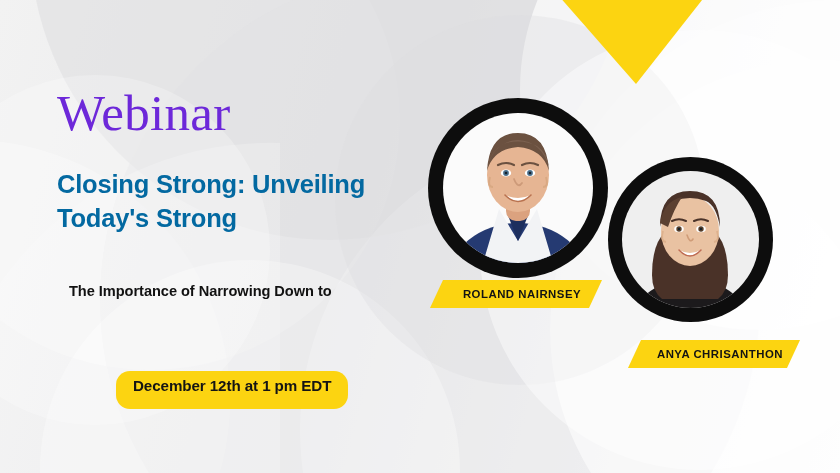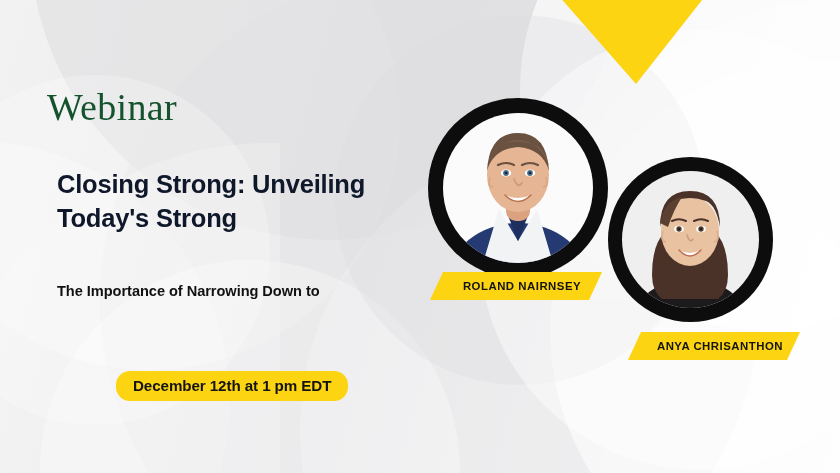--- a/index.html
+++ b/index.html
@@ -19,44 +19,44 @@
     background:
       linear-gradient(105deg,#ececec 0%,#e7e7e8 22%,#e3e3e5 42%,#ebebec 60%,#f4f4f5 78%,#fafafa 100%);
   }
   .bg-svg{position:absolute;inset:0;width:840px;height:473px;}
 
   
   .top-chevron{position:absolute;left:0;top:0;width:840px;height:120px;}
 
   
   .eyebrow{
-    position:absolute;left:47px;top:88px;
+    position:absolute;left:57px;top:88px;
     font-family:"Liberation Serif", serif;
-    font-size:38px;font-weight:400;letter-spacing:.3px;
-    color:#14532d;line-height:1;
+    font-size:51px;font-weight:400;letter-spacing:.3px;
+    color:#6d28d9;line-height:1;
   }
   .title{
     position:absolute;left:57px;top:168px;width:400px;
     font-size:25.5px;font-weight:700;line-height:1.32;
     letter-spacing:-.2px;
-    color:#0f172a;
+    color:#0369a1;
   }
   .subtitle{
-    position:absolute;left:57px;top:281px;width:390px;
+    position:absolute;left:69px;top:281px;width:390px;
     font-size:14.6px;font-weight:700;line-height:1.42;
     letter-spacing:-.05px;
     color:#111111;
   }
 
   
   .date-pill{
     position:absolute;left:116px;top:371px;
     background:#FCD411;
     border-radius:14px;
-    padding:6px 17px 7px 17px;
+    padding:6px 17px 15px 17px;
     font-size:15.2px;font-weight:700;letter-spacing:-.1px;
     color:#141414;
     white-space:nowrap;
   }
 
   
   .portrait{position:absolute;border-radius:50%;background:#0d0d0d;}
   .portrait .inner{
     position:absolute;border-radius:50%;overflow:hidden;
   }
@@ -69,20 +69,21 @@
   #portrait-2 .inner{left:14px;top:14px;width:137px;height:137px;}
 
   
   .name-banner{
     position:absolute;
     background:#FCD411;
     color:#131313;
     font-size:11.4px;font-weight:700;letter-spacing:.5px;
     display:flex;align-items:center;justify-content:center;
     white-space:nowrap;
+    margin-top:8px;
   }
   #name-banner-1{
     left:430px;top:272px;width:172px;height:28px;
     clip-path:polygon(13px 0, 172px 0, 159px 28px, 0 28px);
     padding-left:6px;
   }
   #name-banner-2{
     left:628px;top:332px;width:172px;height:28px;
     clip-path:polygon(13px 0, 172px 0, 159px 28px, 0 28px);
     padding-left:6px;

